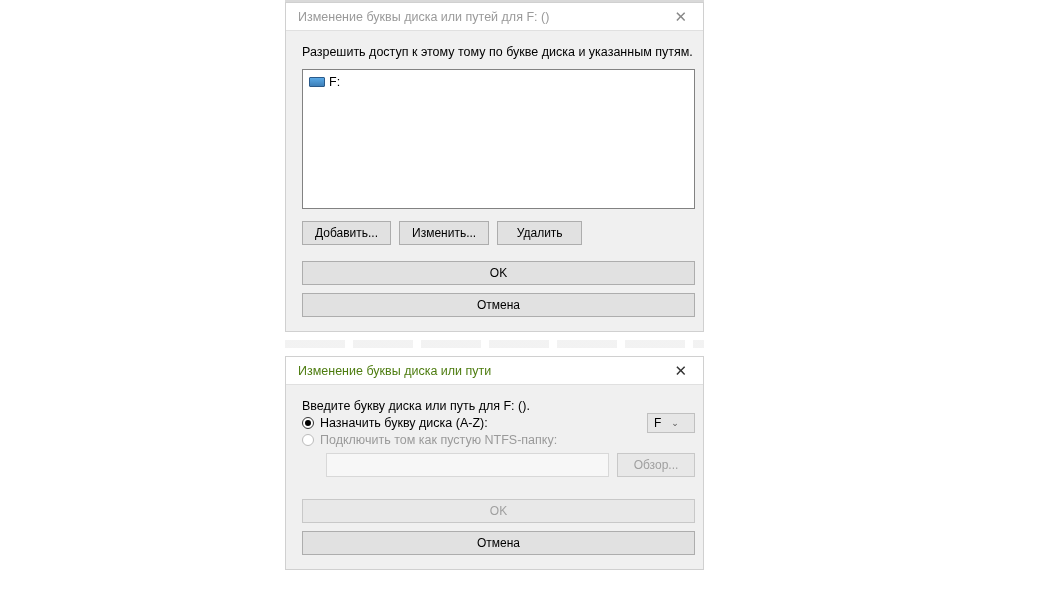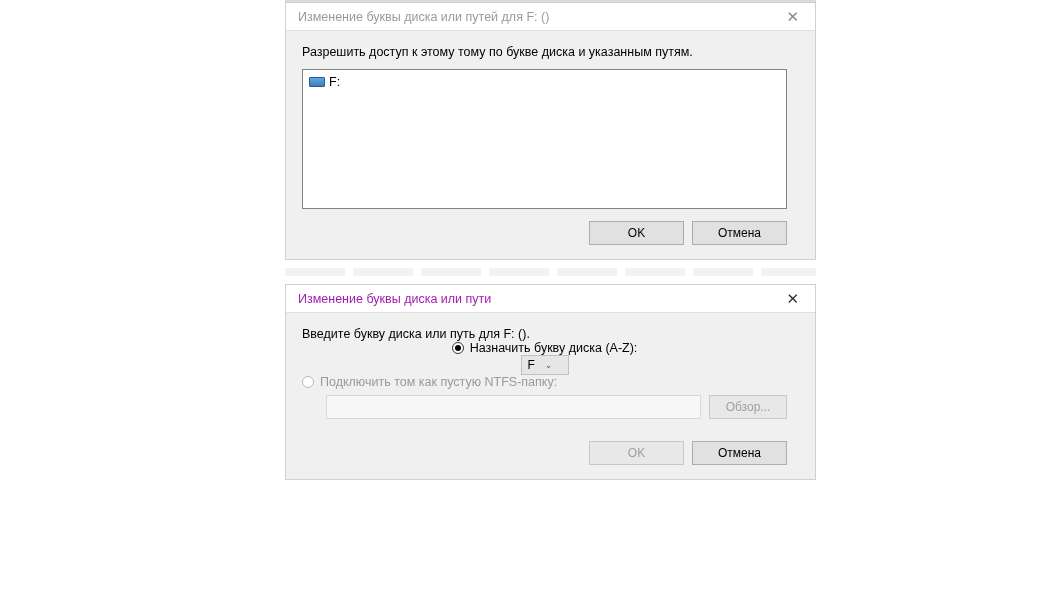--- a/index.html
+++ b/index.html
@@ -8,21 +8,21 @@
       font-size: 12px;
       background: #ffffff;
       width: 1060px;
       height: 600px;
       position: relative;
     }
     .container {
       position: absolute;
       left: 285px;
       top: 0;
-      width: 531px;
+      width: 419px;
     }
     .faded-line {
       height: 2px;
       background: #d9d9d9;
       margin-bottom: 0;
     }
     .dialog {
       background: #f0f0f0;
       border: 1px solid #d0d0d0;
     }
@@ -31,36 +31,36 @@
       justify-content: space-between;
       align-items: center;
       padding: 6px 12px 6px 12px;
       background: #ffffff;
       border-bottom: 1px solid #e0e0e0;
     }
     .titlebar.faded .title-text {
       color: #9a9a9a;
     }
     .title-text {
-      color: #a21caf;
+      color: #4d7c0f;
       font-size: 12.5px;
     }
     .close-x {
       font-size: 15px;
       color: #888;
       font-weight: 300;
       cursor: pointer;
       line-height: 1;
       padding: 0 4px;
     }
     .close-x.active {
       color: #333;
     }
     .dialog-body {
-      padding: 14px 28px 14px 16px;
+      padding: 14px 8px 14px 16px;
     }
     .instruction {
       color: #000;
       font-size: 12.5px;
       margin-bottom: 10px;
     }
     .listbox {
       background: #ffffff;
       border: 1px solid #828282;
       height: 140px;
@@ -101,20 +101,21 @@
     .btn.disabled {
       color: #a0a0a0;
       background: #e8e8e8;
       border-color: #c8c8c8;
       cursor: default;
     }
     .footer-row {
       display: flex;
       justify-content: flex-end;
       gap: 8px;
+      flex-direction: column;
     }
     .separator-region {
       height: 24px;
       background: #ffffff;
       position: relative;
       overflow: hidden;
     }
     .separator-region::before {
       content: "";
       position: absolute;
@@ -153,21 +154,20 @@
       border-color: #bbb;
     }
     .radio-label {
       font-size: 12.5px;
     }
     .radio-label.disabled { color: #9a9a9a; }
     .row-with-dropdown {
       display: flex;
       justify-content: space-between;
       align-items: center;
-      flex-direction: column;
     }
     .dropdown {
       display: flex;
       align-items: center;
       background: #e6e6e6;
       border: 1px solid #c0c0c0;
       padding: 2px 6px;
       gap: 10px;
       min-width: 48px;
       cursor: pointer;
@@ -208,20 +208,25 @@
       <span class="title-text">Изменение буквы диска или путей для F: ()</span>
       <span class="close-x">✕</span>
     </div>
     <div class="dialog-body">
       <div class="instruction">Разрешить доступ к этому тому по букве диска и указанным путям.</div>
       <div class="listbox">
         <div class="list-item">
           <span class="drive-icon"></span>
           <span class="list-label">F:</span>
         </div>
+      </div>
+      <div class="button-row">
+        <button class="btn">Добавить...</button>
+        <button class="btn">Изменить...</button>
+        <button class="btn">Удалить</button>
       </div>
       <div class="footer-row">
         <button class="btn" style="min-width:95px">OK</button>
         <button class="btn" style="min-width:95px">Отмена</button>
       </div>
     </div>
   </div>
 
   <div class="separator-region"></div>
 

